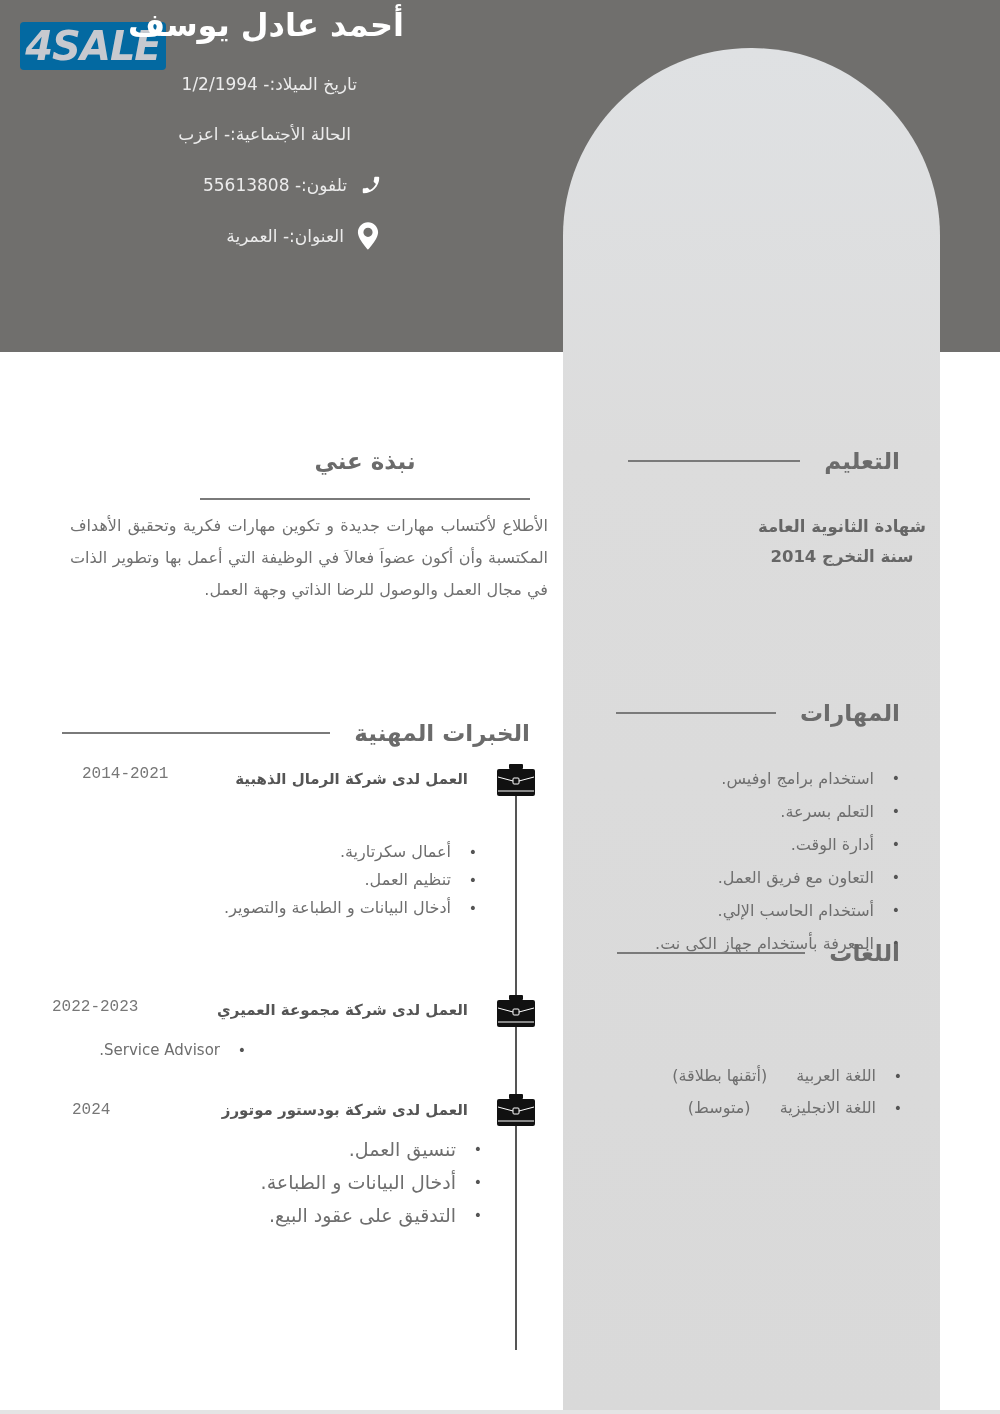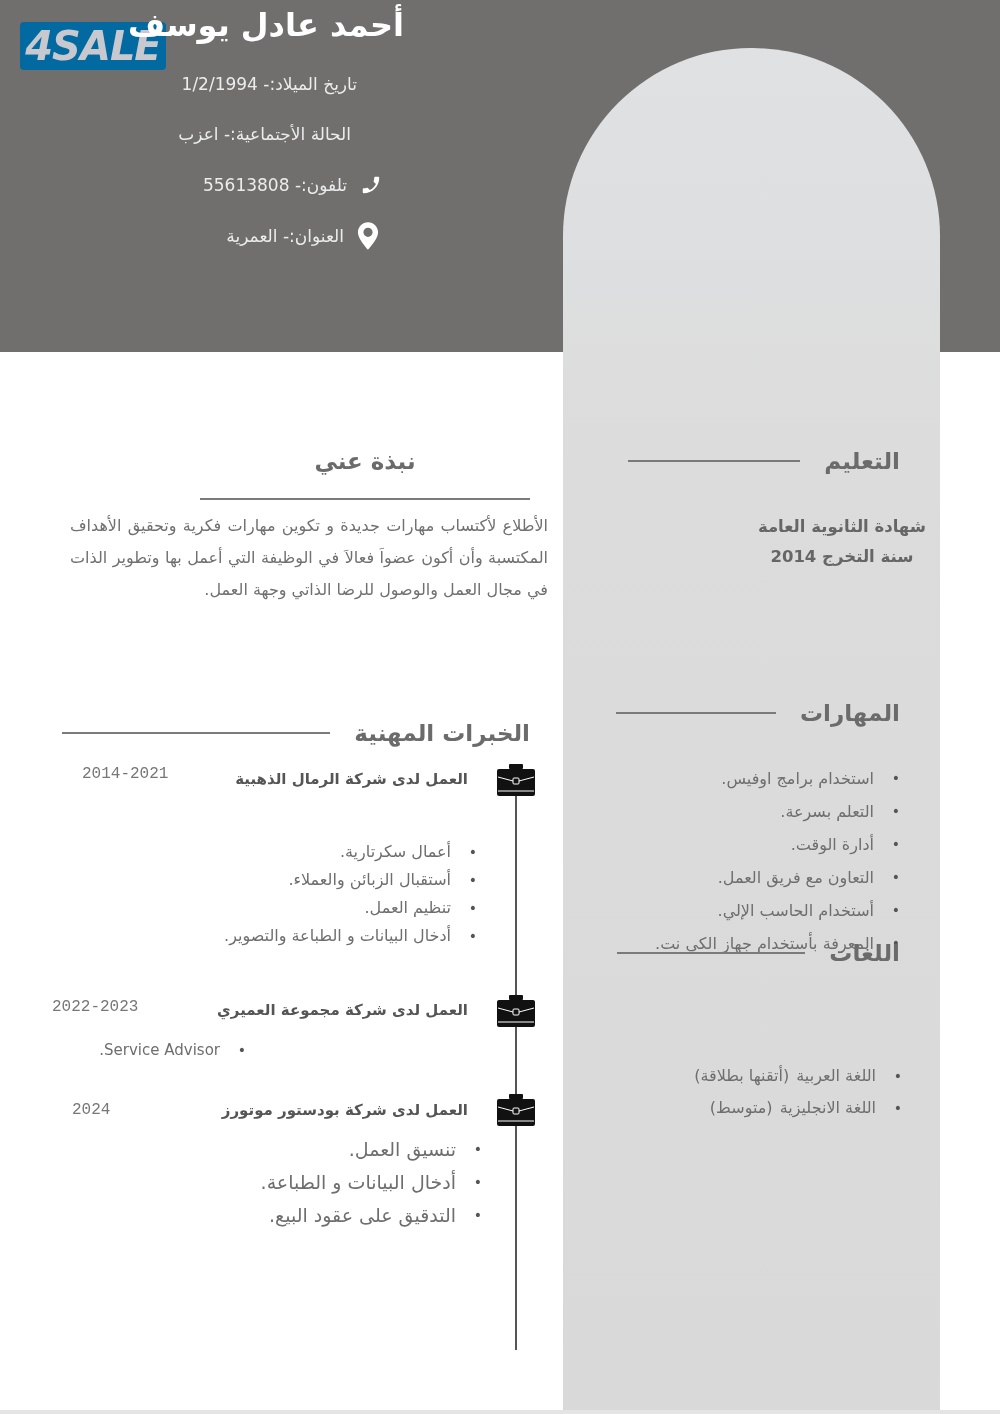--- a/index.html
+++ b/index.html
@@ -32,21 +32,21 @@
 
   .edu { position: absolute; right: 74px; top: 512px; font-size: 16.5px; line-height: 30px; color: #666;
          font-weight: bold; text-align: center; }
 
   ul.bullets { position: absolute; list-style: none; direction: rtl; }
   ul.bullets li { position: relative; padding-right: 26px; white-space: nowrap; color: #6e6e6e; }
   ul.bullets li::before { content: "•"; position: absolute; right: 0; top: 0; color: #555; font-size: 14px; }
 
   .skills { right: 100px; top: 762px; font-size: 16px; line-height: 33px; }
   .langs { right: 98px; top: 1060px; font-size: 16px; line-height: 32px; }
-  .langs li span.level { margin-right: 2px; }
+  .langs li span.level { margin-right: 24px; }
 
   .timeline-line { position: absolute; left: 515px; top: 780px; width: 2px; height: 570px; background: #555; }
   .briefcase { position: absolute; left: 496px; width: 40px; height: 34px; }
 
   .job-title { position: absolute; right: 532px; font-size: 15px; font-weight: bold; color: #555; white-space: nowrap; }
   .job-date { position: absolute; font-size: 16px; color: #777; white-space: nowrap; direction: ltr; font-family: Liberation Mono, monospace; }
 
   .job1 { right: 523px; top: 838px; font-size: 16px; line-height: 28px; }
   .job2 { right: 754px; top: 1036px; font-size: 15px; line-height: 28px; direction: ltr; }
   .job2 li { padding-right: 0; padding-left: 20px; }
@@ -145,21 +145,20 @@
   <rect x="13" y="0" width="14" height="5" rx="1" fill="#111"></rect>
   <rect x="1" y="5" width="38" height="27" rx="2" fill="#111"></rect>
   <path d="M2 13 L17 17 M38 13 L23 17" stroke="#fff" stroke-width="1" fill="none"></path>
   <rect x="17" y="14" width="6" height="6" rx="1" fill="none" stroke="#fff" stroke-width="1"></rect>
   <line x1="2" y1="27" x2="38" y2="27" stroke="#fff" stroke-width="1"></line>
 </svg>
 <div class="job-title" style="top:770px;">العمل لدى شركة الرمال الذهبية</div>
 <div class="job-date" style="left:82px; top:765px;">2014-2021</div>
 <ul class="bullets job1">
   <li>أعمال سكرتارية.</li>
-  <li>أستقبال الزبائن والعملاء.</li>
   <li>تنظيم العمل.</li>
   <li>أدخال البيانات و الطباعة والتصوير.</li>
 </ul>
 
 <svg class="briefcase" style="top:995px;" viewBox="0 0 40 34">
   <rect x="13" y="0" width="14" height="5" rx="1" fill="#111"></rect>
   <rect x="1" y="5" width="38" height="27" rx="2" fill="#111"></rect>
   <path d="M2 13 L17 17 M38 13 L23 17" stroke="#fff" stroke-width="1" fill="none"></path>
   <rect x="17" y="14" width="6" height="6" rx="1" fill="none" stroke="#fff" stroke-width="1"></rect>
   <line x1="2" y1="27" x2="38" y2="27" stroke="#fff" stroke-width="1"></line>

